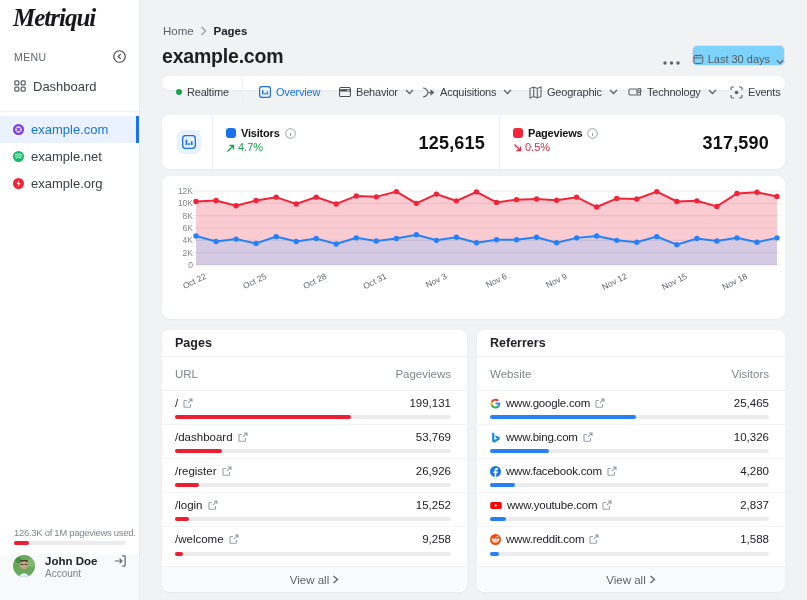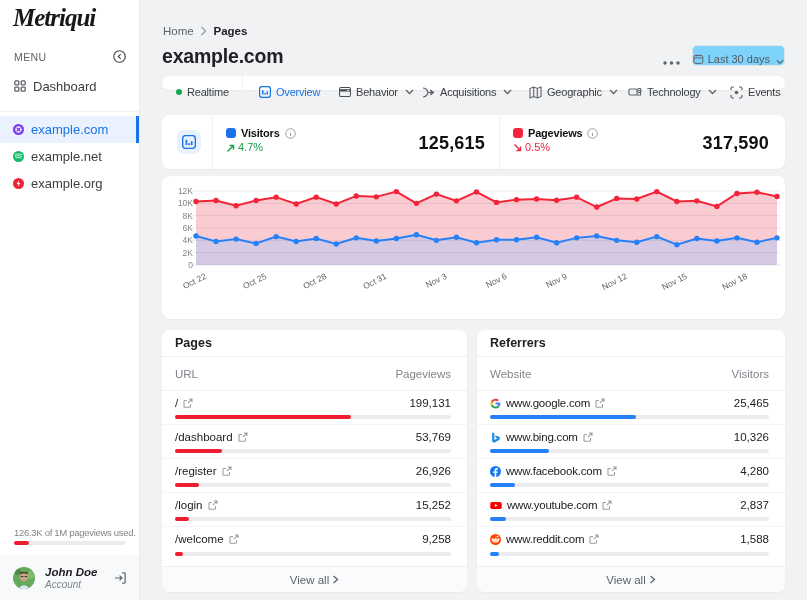--- a/index.html
+++ b/index.html
@@ -15,21 +15,21 @@
 .navitem { position:absolute; left:0; width:140px; height:28px; display:flex; align-items:center; font-size:13px; color:#3c4043; }
 .navitem .ic { margin-left:14px; margin-right:7px; display:flex; }
 #dash { top:72px; }
 #sidesep { position:absolute; left:0; top:111px; width:139px; border-top:1px solid #eef0f2; }
 .site { position:absolute; left:0; width:139px; height:27px; display:flex; align-items:center; font-size:13px; color:#3c4043; }
 .site .fav { margin-left:13px; margin-right:7px; width:11px; height:11px; }
 .site.sel { background:#e9f2fe; border-right:3px solid #1a73e8; color:#1a73e8; }
 #quota { position:absolute; left:14px; top:527px; font-size:9.5px; color:#80868b; white-space:nowrap; letter-spacing:-0.3px; }
 #qbar { position:absolute; left:14px; top:541px; width:112px; height:4px; border-radius:2px; background:#ececee; }
 #qfill { width:15px; height:4px; border-radius:2px; background:#ee1d30; }
-#user { position:absolute; left:0; top:555px; width:139px; height:45px; background:#f7f9fa; display:flex; align-items:center;font-style:italic; }
+#user { position:absolute; left:0; top:555px; width:139px; height:45px; background:#f7f9fa; display:flex; align-items:flex-start; }
 #uname { font-size:11.5px; font-weight:bold; color:#202124; line-height:13px; }
 #uacct { font-size:10px; color:#80868b; }
 
 
 #crumb { position:absolute; left:163px; top:25px; font-size:11.5px; color:#5f6368; display:flex; align-items:center; }
 #crumb b { color:#202124; font-weight:bold; }
 #h1 { position:absolute; left:162px; top:45px; font-size:19.5px; font-weight:bold; color:#202124; letter-spacing:-0.2px; }
 #dots { position:absolute; left:663px; top:52px; }
 #daterange { position:absolute; left:692px; top:45px; width:93px; height:21px; background:#7dd3fc; border:1px solid #e0e3e7; border-radius:5px; display:flex; align-items:flex-end; justify-content:center; font-size:11px; color:#55595e; gap:4px; white-space:nowrap; }
 

